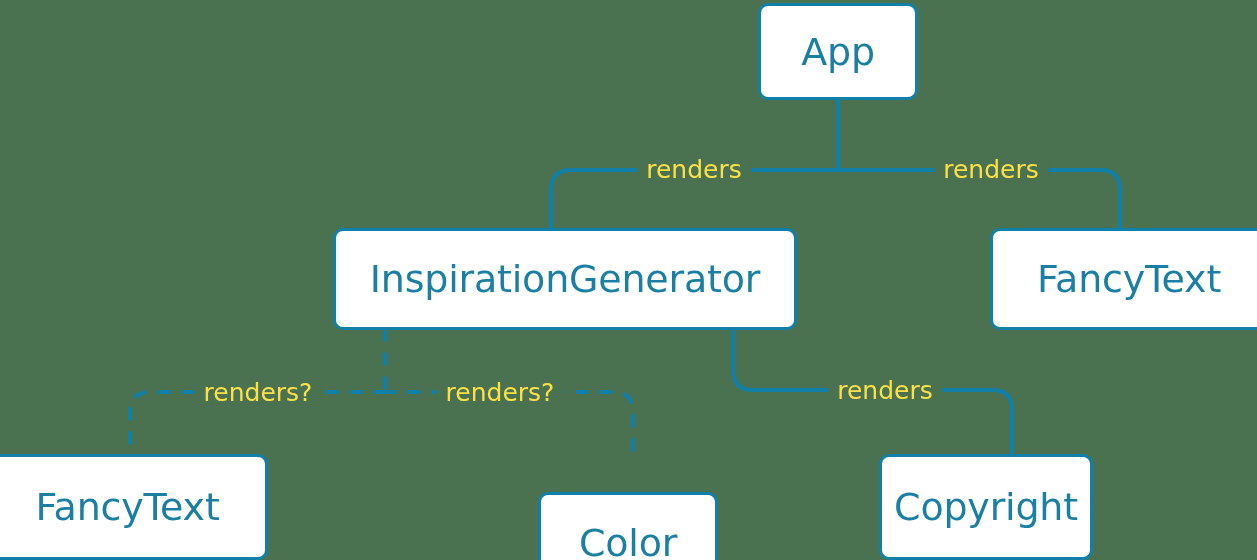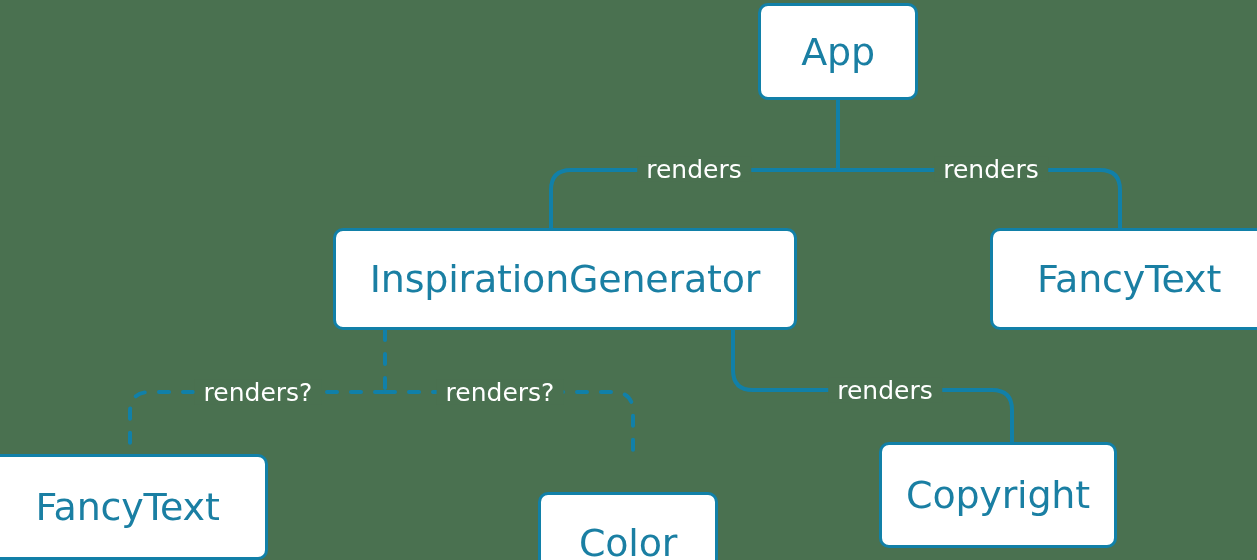--- a/index.html
+++ b/index.html
@@ -44,26 +44,26 @@
     letter-spacing: -0.2px;
     line-height: 1;
     color: #1a7fa3;
     white-space: nowrap;
   }
   .node-app       { left: 758px;  top: 3px;   width: 160px; height: 97px; }
   .node-inspgen   { left: 333px;  top: 228px; width: 464px; height: 102px; }
   .node-fancy-r   { left: 990px;  top: 228px; width: 275px; height: 102px; border-right-width: 0; border-top-right-radius: 0; border-bottom-right-radius: 0;}
   .node-fancy-b   { left: -10px;  top: 454px; width: 278px; height: 106px; border-left-width: 0; border-top-left-radius: 0; border-bottom-left-radius: 0;}
   .node-color     { left: 538px;  top: 452px; width: 180px; height: 101px; margin-top: 40px; }
-  .node-copyright { left: 879px;  top: 442px; width: 238px; height: 106px; }
+  .node-copyright { left: 879px;  top: 454px; width: 214px; height: 106px; }
 
   .edge-label {
     position: absolute;
     font-size: 25px;
-    color: #ffffff;
+    color: #fde047;
     line-height: 1;
     white-space: nowrap;
     transform: translate(-50%, -50%);
     z-index: 2;
     background: #4a7150;
     padding: 0 9px;
   }
   .lbl-renders-left   { left: 694px; top: 169px; }
   .lbl-renders-right  { left: 991px; top: 169px; }
   .lbl-renders2-left  { left: 258px; top: 392px; }

